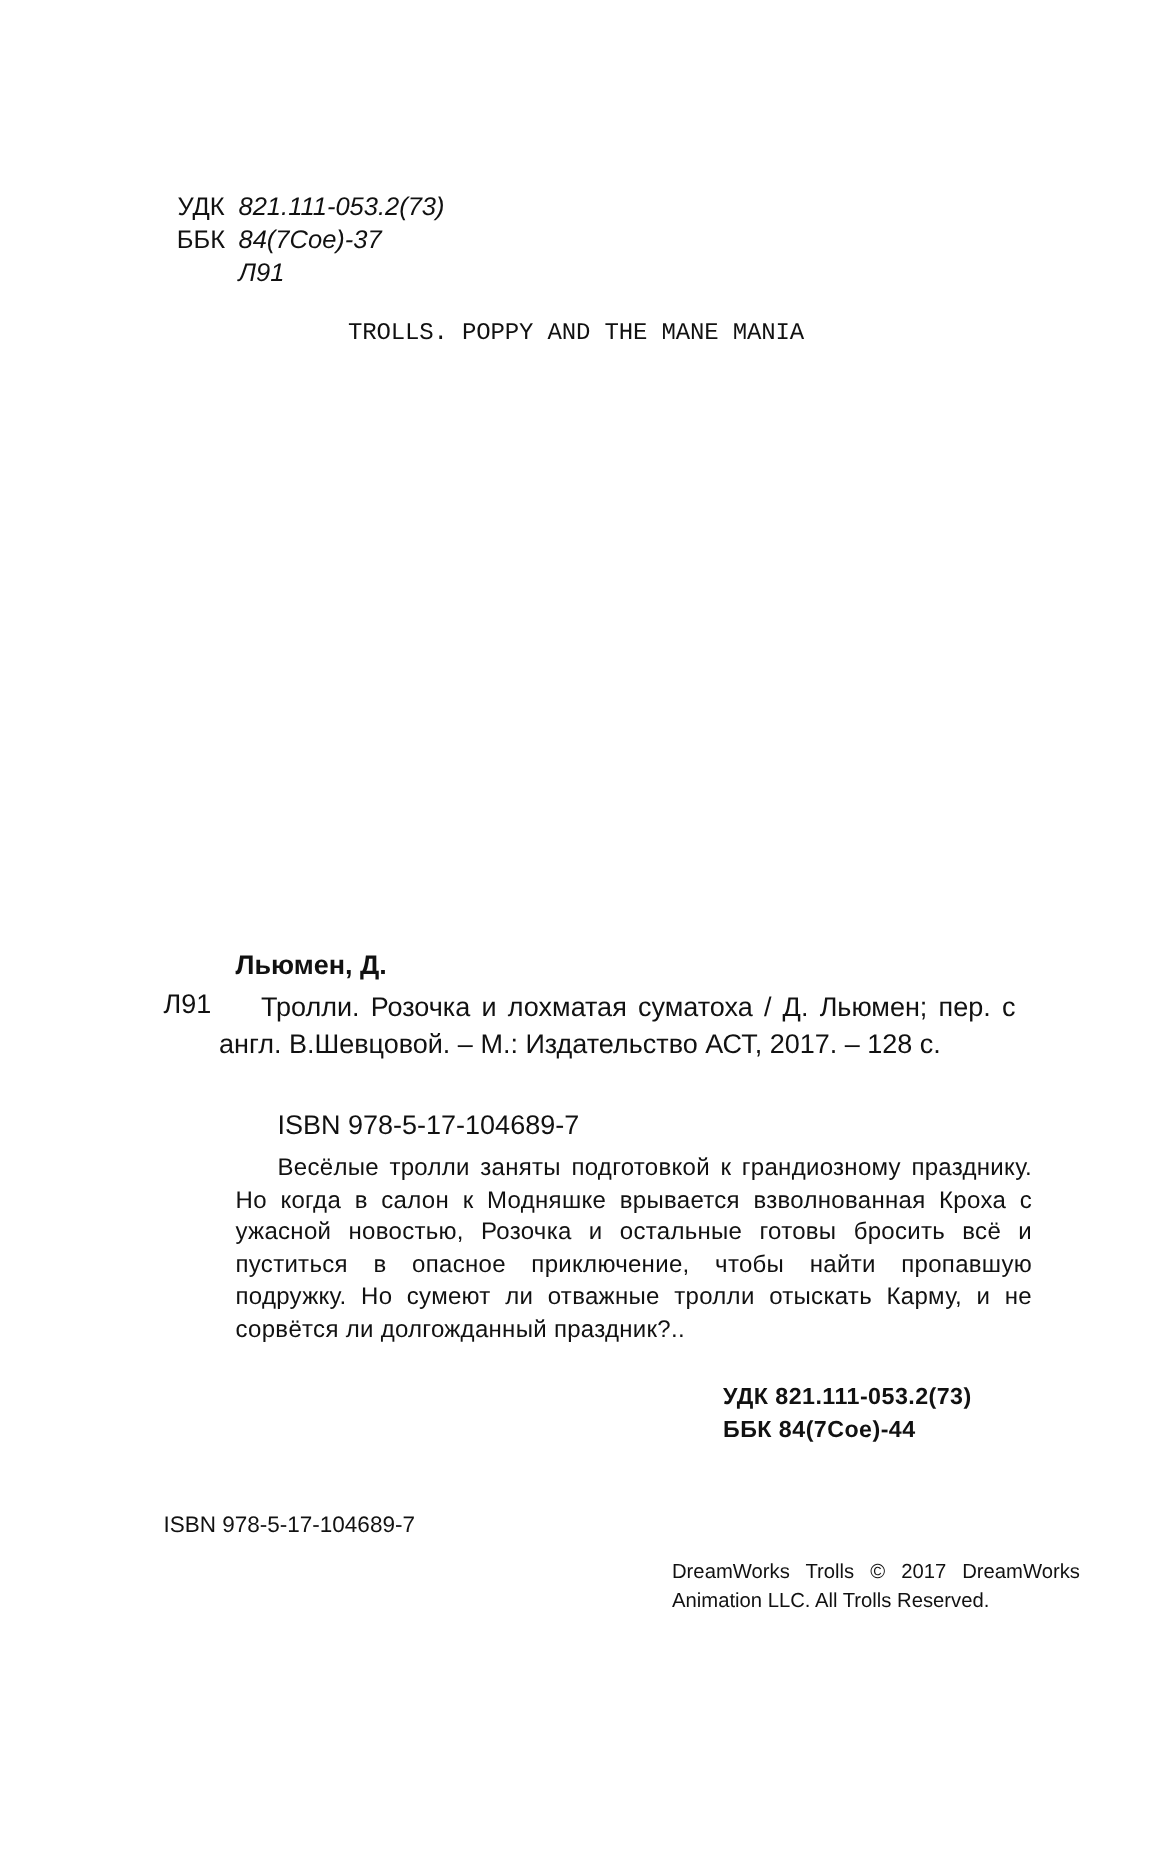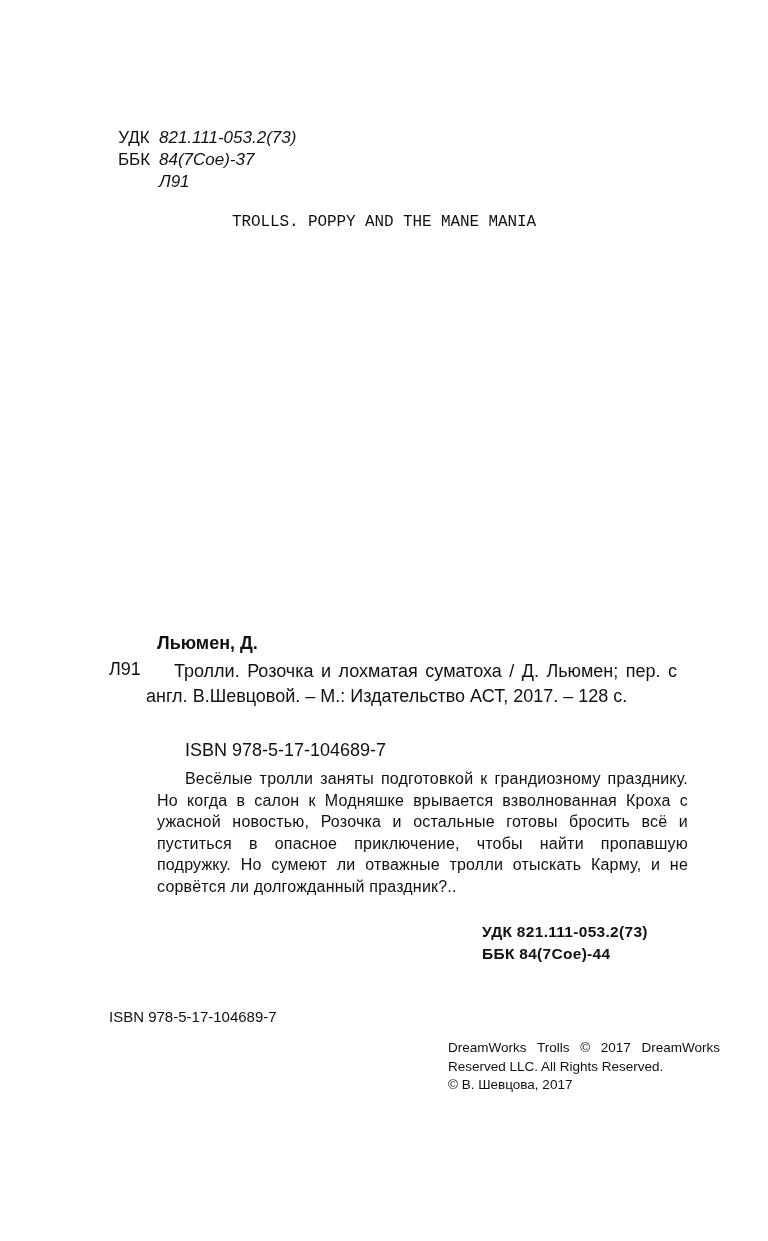--- a/index.html
+++ b/index.html
@@ -123,15 +123,14 @@
 <div class="record">Тролли. Розочка и лохматая суматоха / Д. Льюмен; пер. с англ. В.Шевцовой. – М.: Издательство АСТ, 2017. – 128 с.</div>
 <div class="isbn-record">ISBN 978-5-17-104689-7</div>
 <div class="annotation">Весёлые тролли заняты подготовкой к грандиозному празднику. Но когда в салон к Модняшке врывается взволнованная Кроха с ужасной новостью, Розочка и остальные готовы бросить всё и пуститься в опасное приключение, чтобы найти пропавшую подружку. Но сумеют ли отважные тролли отыскать Карму, и не сорвётся ли долгожданный праздник?..</div>
 <div class="cls-bottom" style="top:921px;">УДК 821.111-053.2(73)</div>
 <div class="cls-bottom" style="top:943px;">ББК 84(7Сое)-44</div>
 
 <div class="isbn-bottom">ISBN 978-5-17-104689-7</div>
 
 <div class="copyright">
   <div class="just">DreamWorks Trolls © 2017 DreamWorks</div>
-  <div>Reserved LLC. All Rights Reserved.</div>
-  <div>© В. Шевцова, 2017</div>
+  <div>Animation LLC. All Trolls Reserved.</div>
 </div>
 
 </body></html>

